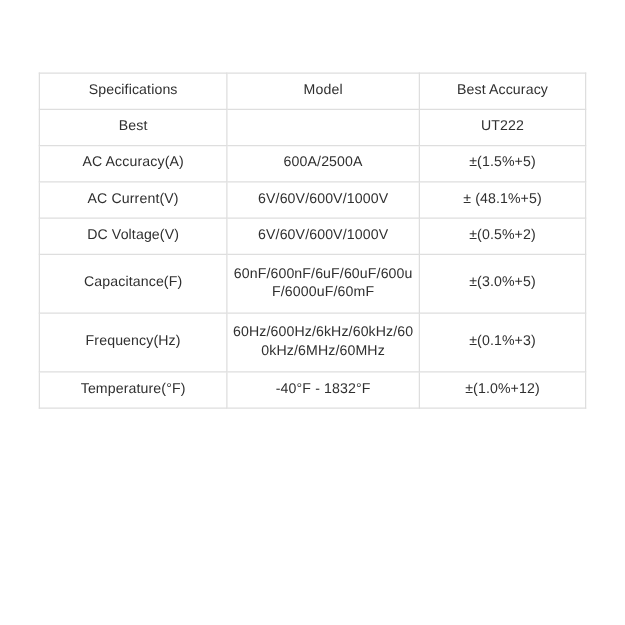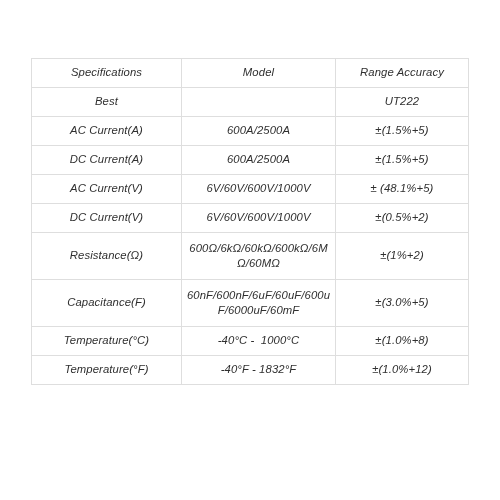--- a/index.html
+++ b/index.html
@@ -20,21 +20,20 @@
     background: #ffffff;
   }
   .spec-table {
     position: absolute;
     left: 31px;
     top: 58px;
     width: 437px;
     border-collapse: collapse;
     table-layout: fixed;
     background: #ffffff;
-    font-style: italic;
   }
   .spec-table col.col-spec  { width: 150px; }
   .spec-table col.col-range { width: 154px; }
   .spec-table col.col-acc   { width: 133px; }
 
   .spec-table td {
     border: 1px solid #dedede;
     text-align: center;
     vertical-align: middle;
     color: #2f2f2f;
@@ -71,120 +70,98 @@
     </colgroup>
     <tbody>
       <tr class="row-single">
         <td>
           <span class="cell-nowrap">Specifications</span>
         </td>
         <td>
           <span class="cell-nowrap">Model</span>
         </td>
         <td>
-          <span class="cell-nowrap">Range Accuracy</span>
+          <span class="cell-nowrap">Best Accuracy</span>
         </td>
       </tr>
 
       <tr class="row-single">
         <td>
           <span class="cell-nowrap">Best</span>
         </td>
         <td>
           <span class="cell-empty"></span>
         </td>
         <td>
           <span class="cell-nowrap">UT222</span>
         </td>
       </tr>
 
       <tr class="row-single">
         <td>
-          <span class="cell-nowrap">AC Current(A)</span>
+          <span class="cell-nowrap">AC Accuracy(A)</span>
         </td>
         <td>
           <span class="cell-nowrap">600A/2500A</span>
         </td>
         <td>
           <span class="cell-nowrap">±(1.5%+5)</span>
         </td>
       </tr>
 
-      <tr class="row-single">
-        <td>
-          <span class="cell-nowrap">DC Current(A)</span>
-        </td>
-        <td>
-          <span class="cell-nowrap">600A/2500A</span>
-        </td>
-        <td>
-          <span class="cell-nowrap">±(1.5%+5)</span>
-        </td>
-      </tr>
 
       <tr class="row-single">
         <td>
           <span class="cell-nowrap">AC Current(V)</span>
         </td>
         <td>
           <span class="cell-nowrap">6V/60V/600V/1000V</span>
         </td>
         <td>
           <span class="cell-nowrap">± (48.1%+5)</span>
         </td>
       </tr>
 
       <tr class="row-single">
         <td>
-          <span class="cell-nowrap">DC Current(V)</span>
+          <span class="cell-nowrap">DC Voltage(V)</span>
         </td>
         <td>
           <span class="cell-nowrap">6V/60V/600V/1000V</span>
         </td>
         <td>
           <span class="cell-nowrap">±(0.5%+2)</span>
         </td>
       </tr>
 
-      <tr class="row-double">
-        <td>
-          <span class="cell-nowrap">Resistance(Ω)</span>
-        </td>
-        <td>
-          <span class="cell-wrap">600Ω/6kΩ/60kΩ/600kΩ/6MΩ/60MΩ</span>
-        </td>
-        <td>
-          <span class="cell-nowrap">±(1%+2)</span>
-        </td>
-      </tr>
 
       <tr class="row-double">
         <td>
           <span class="cell-nowrap">Capacitance(F)</span>
         </td>
         <td>
           <span class="cell-wrap">60nF/600nF/6uF/60uF/600uF/6000uF/60mF</span>
         </td>
         <td>
           <span class="cell-nowrap">±(3.0%+5)</span>
         </td>
       </tr>
 
-
-      <tr class="row-single">
+      <tr class="row-double">
         <td>
-          <span class="cell-nowrap">Temperature(°C)</span>
+          <span class="cell-nowrap">Frequency(Hz)</span>
         </td>
         <td>
-          <span class="cell-nowrap">-40°C -  1000°C</span>
+          <span class="cell-wrap">60Hz/600Hz/6kHz/60kHz/600kHz/6MHz/60MHz</span>
         </td>
         <td>
-          <span class="cell-nowrap">±(1.0%+8)</span>
+          <span class="cell-nowrap">±(0.1%+3)</span>
         </td>
       </tr>
+
 
       <tr class="row-single">
         <td>
           <span class="cell-nowrap">Temperature(°F)</span>
         </td>
         <td>
           <span class="cell-nowrap">-40°F - 1832°F</span>
         </td>
         <td>
           <span class="cell-nowrap">±(1.0%+12)</span>

